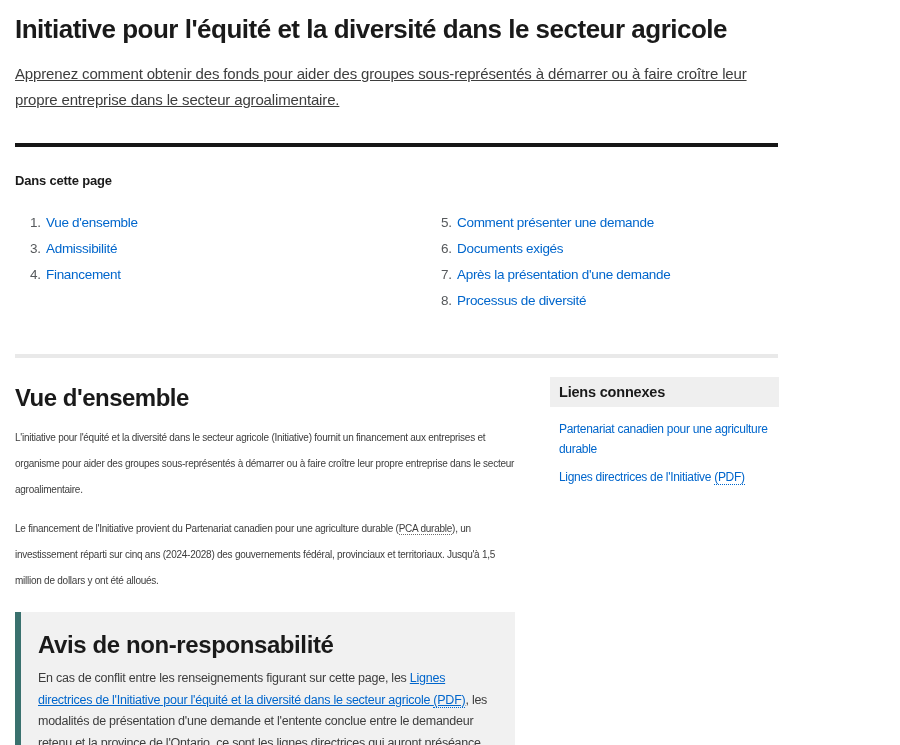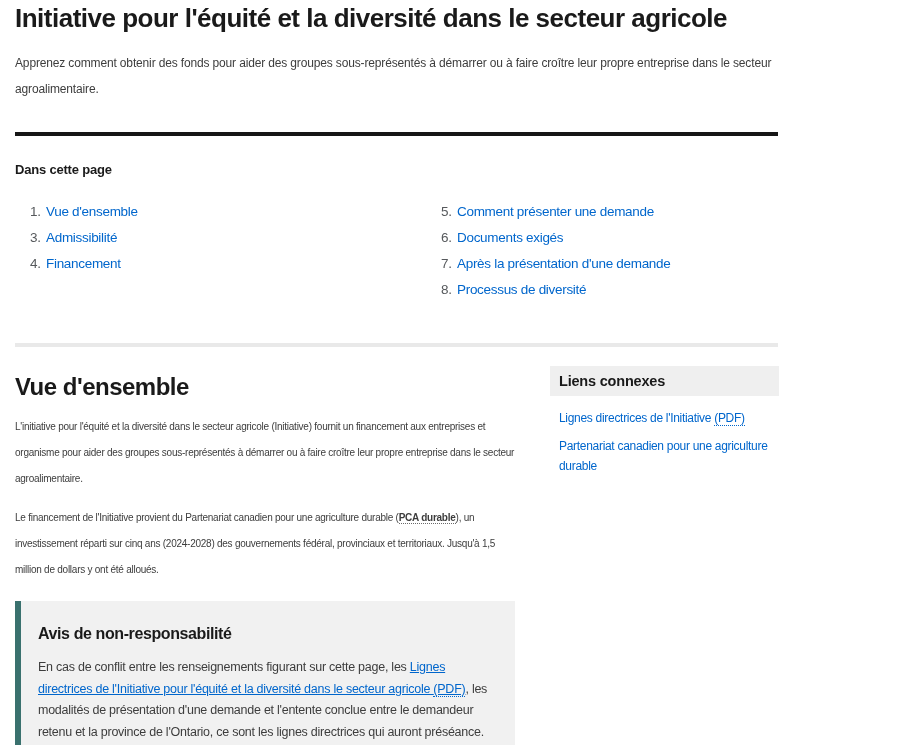--- a/index.html
+++ b/index.html
@@ -16,25 +16,25 @@
   *{box-sizing:border-box;}
   html,body{margin:0;padding:0;}
   body{
     width:900px;height:745px;overflow:hidden;background:#ffffff;
     font-family:"Liberation Sans", sans-serif;color:var(--body);
   }
   .page{padding-left:15px;width:778px;}
 
   h1{
     font-size:26px;line-height:36px;font-weight:700;letter-spacing:-0.5px;
-    color:var(--heading);margin:0 0 0;max-width:763px;
+    color:var(--heading);margin:11px 0 0;max-width:763px;
   }
   .intro{
-    font-size:12px;line-height:26px;letter-spacing:-0.15px;color:var(--body);
-    margin:14px 0 0;max-width:775px;
+    font-size:15px;line-height:26px;letter-spacing:-0.15px;color:var(--body);
+    margin:14px 0 0;max-width:775px;text-decoration:underline;
   }
   .intro + .intro{margin-top:18px;}
 
   .rule-dark{height:4px;background:var(--rule-dark);margin-top:30px;width:763px;}
   .rule-light{height:4px;background:var(--rule-light);margin-top:22px;width:763px;}
 
   .toc-heading{
     font-size:13px;font-weight:700;color:var(--heading);margin:26px 0 0;letter-spacing:-0.2px;
   }
   .toc-cols{display:flex;margin-top:16px;width:763px;}
@@ -50,30 +50,30 @@
   .main-col{width:505px;flex:0 0 505px;}
   .main-col h2{
     font-size:24px;line-height:28px;font-weight:700;letter-spacing:-0.5px;
     color:var(--heading);margin:18px 0 0;
   }
   .main-col p{
     font-size:10px;line-height:26px;letter-spacing:-0.25px;color:var(--body);
     margin:13px 0 0;max-width:505px;
   }
   .abbr{
-    border-bottom:1.5px dotted #6a6a6a;cursor:help;font-weight:bold;
+    border-bottom:1.5px dotted #6a6a6a;cursor:help;
   }
 
   .disclaimer{
     margin-top:18px;background:var(--disc-bg);
     border-left:6px solid var(--disc-border);
     padding:14px 16px 20px 17px;min-height:210px;width:500px;
   }
   .disclaimer h3{
-    font-size:16px;line-height:26px;font-weight:700;letter-spacing:-0.4px;
+    font-size:24px;line-height:26px;font-weight:700;letter-spacing:-0.4px;
     color:var(--heading);margin:6px 0 0;
   }
   .disclaimer p{
     font-size:12.5px;line-height:21.5px;letter-spacing:-0.25px;color:var(--body);
     margin:10px 0 0;
   }
   .dlink{color:var(--link);text-decoration:underline;cursor:pointer;}
   .abbr-link{border-bottom:1.5px dotted currentColor;}
 
   .related{width:229px;flex:0 0 229px;margin-top:11px;}
@@ -127,18 +127,18 @@
       <p><span>Le financement de l'Initiative provient du Partenariat canadien pour une agriculture durable (</span><span class="abbr">PCA durable</span><span>), un investissement réparti sur cinq ans (2024-2028) des gouvernements fédéral, provinciaux et territoriaux. Jusqu'à 1,5 million de dollars y ont été alloués.</span></p>
 
       <aside class="disclaimer">
         <h3>Avis de non-responsabilité</h3>
         <p><span>En cas de conflit entre les renseignements figurant sur cette page, les </span><a class="dlink"><span>Lignes directrices de l'Initiative pour l'équité et la diversité dans le secteur agricole </span><span class="abbr-link">(PDF)</span></a><span>, les modalités de présentation d'une demande et l'entente conclue entre le demandeur retenu et la province de l'Ontario, ce sont les lignes directrices qui auront préséance.</span></p>
       </aside>
     </div>
 
     <aside class="related">
       <div class="related-header">Liens connexes</div>
+      <a class="rlink">Partenariat canadien pour une agriculture durable</a>
       <a class="rlink"><span>Lignes directrices de l'Initiative </span><span class="abbr-link">(PDF)</span></a>
-      <a class="rlink">Partenariat canadien pour une agriculture durable</a>
     </aside>
 
   </div>
 </div>
 
 </body></html>

